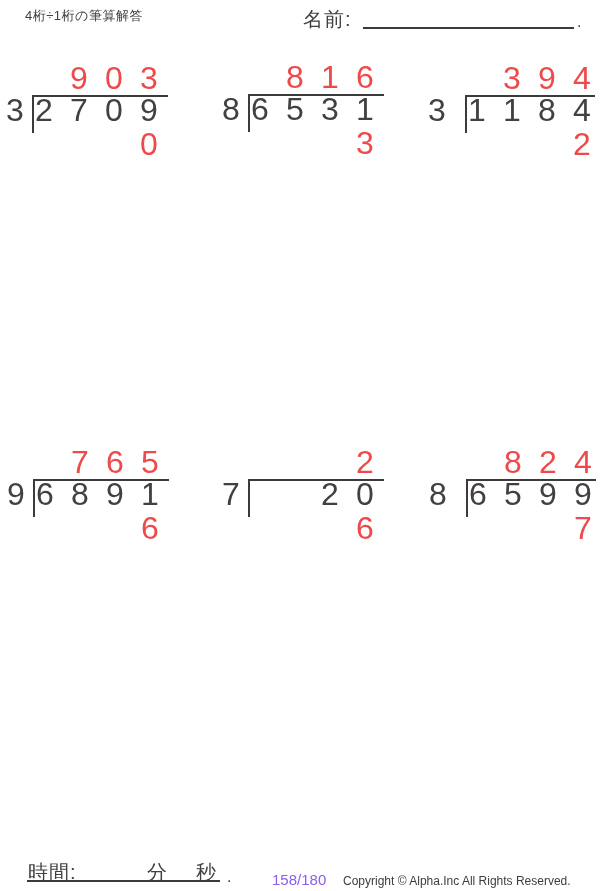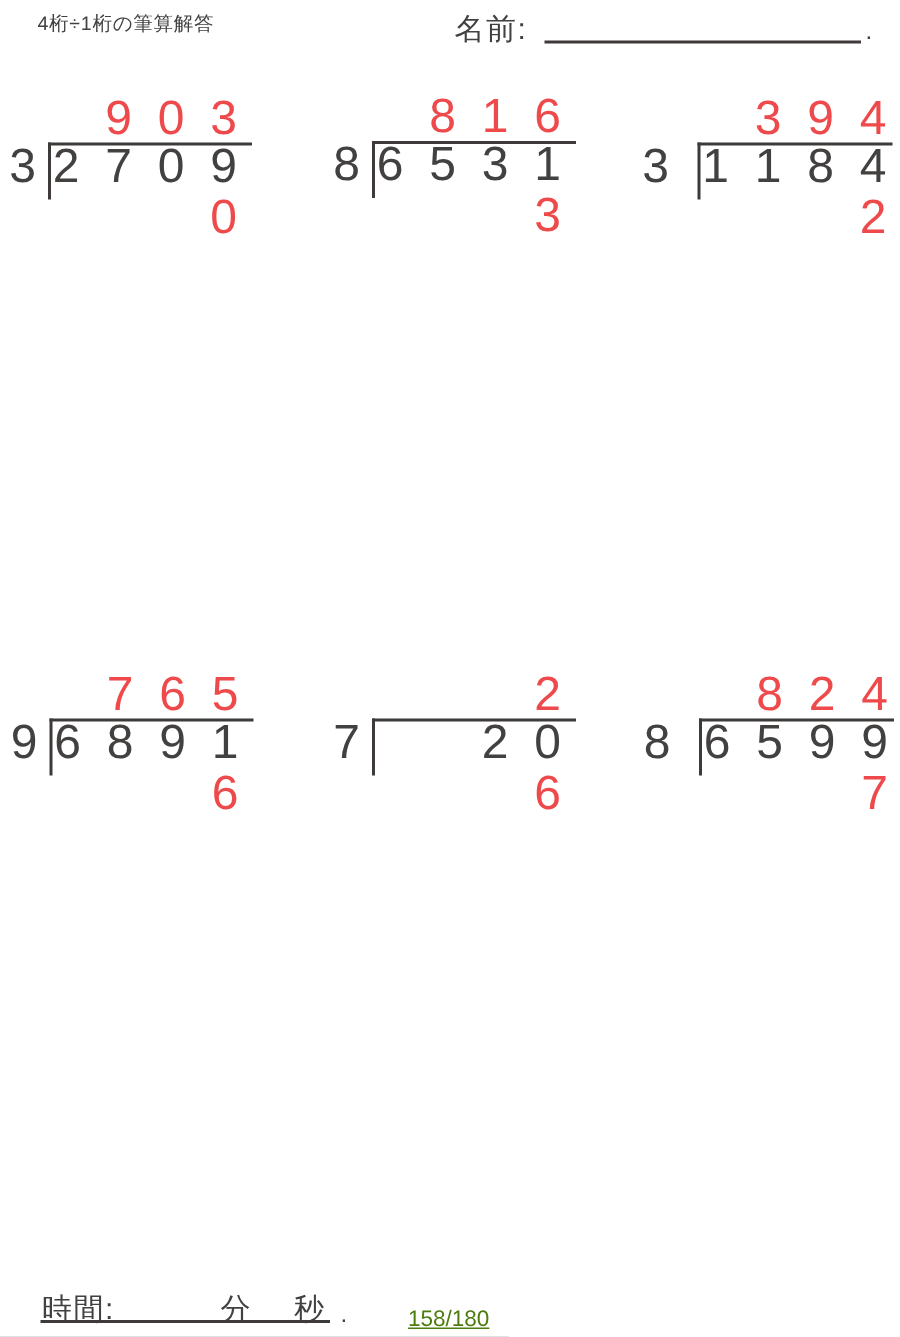--- a/index.html
+++ b/index.html
@@ -26,21 +26,21 @@
   }
   .cell.red{color:var(--answer);}
   .hbar{position:absolute;top:0;height:2px;background:var(--line);}
   .vbar{position:absolute;left:0;top:0;width:2px;height:38px;background:var(--line);}
   
   .time-label{left:28px;top:859px;font-size:20px;letter-spacing:1px;}
   .minutes-label{left:147px;top:859px;font-size:20px;}
   .seconds-label{left:196px;top:859px;font-size:20px;}
   .time-line{left:27px;top:861px;width:193px;height:21px;border-bottom:2px solid var(--line);}
   .time-period{left:227px;top:868px;font-size:16px;}
-  .page-number{left:272px;top:871px;font-size:15px;color:#4d7c0f;text-decoration:underline;}
+  .page-number{left:272px;top:871px;font-size:15px;color:#8b5cf6;}
   .copyright{left:343px;top:874px;font-size:12px;color:#3f3d3c;}
 </style>
 </head>
 <body>
 
 <div class="page">
   <div class="abs title">4桁÷1桁の筆算解答</div>
   <div class="abs name-label">名前:</div>
   <div class="abs name-line"></div>
   <div class="abs name-period">.</div>
@@ -121,13 +121,14 @@
         <span class="cell red" style="left: 102px; top: 33px;">7</span>
       </div>
     </div>
 
   <div class="abs time-label">時間:</div>
   <div class="abs minutes-label">分</div>
   <div class="abs seconds-label">秒</div>
   <div class="abs time-line"></div>
   <div class="abs time-period">.</div>
   <div class="abs page-number">158/180</div>
+  <div class="abs copyright">Copyright © Alpha.Inc All Rights Reserved.</div>
 </div>
 
 </body></html>

